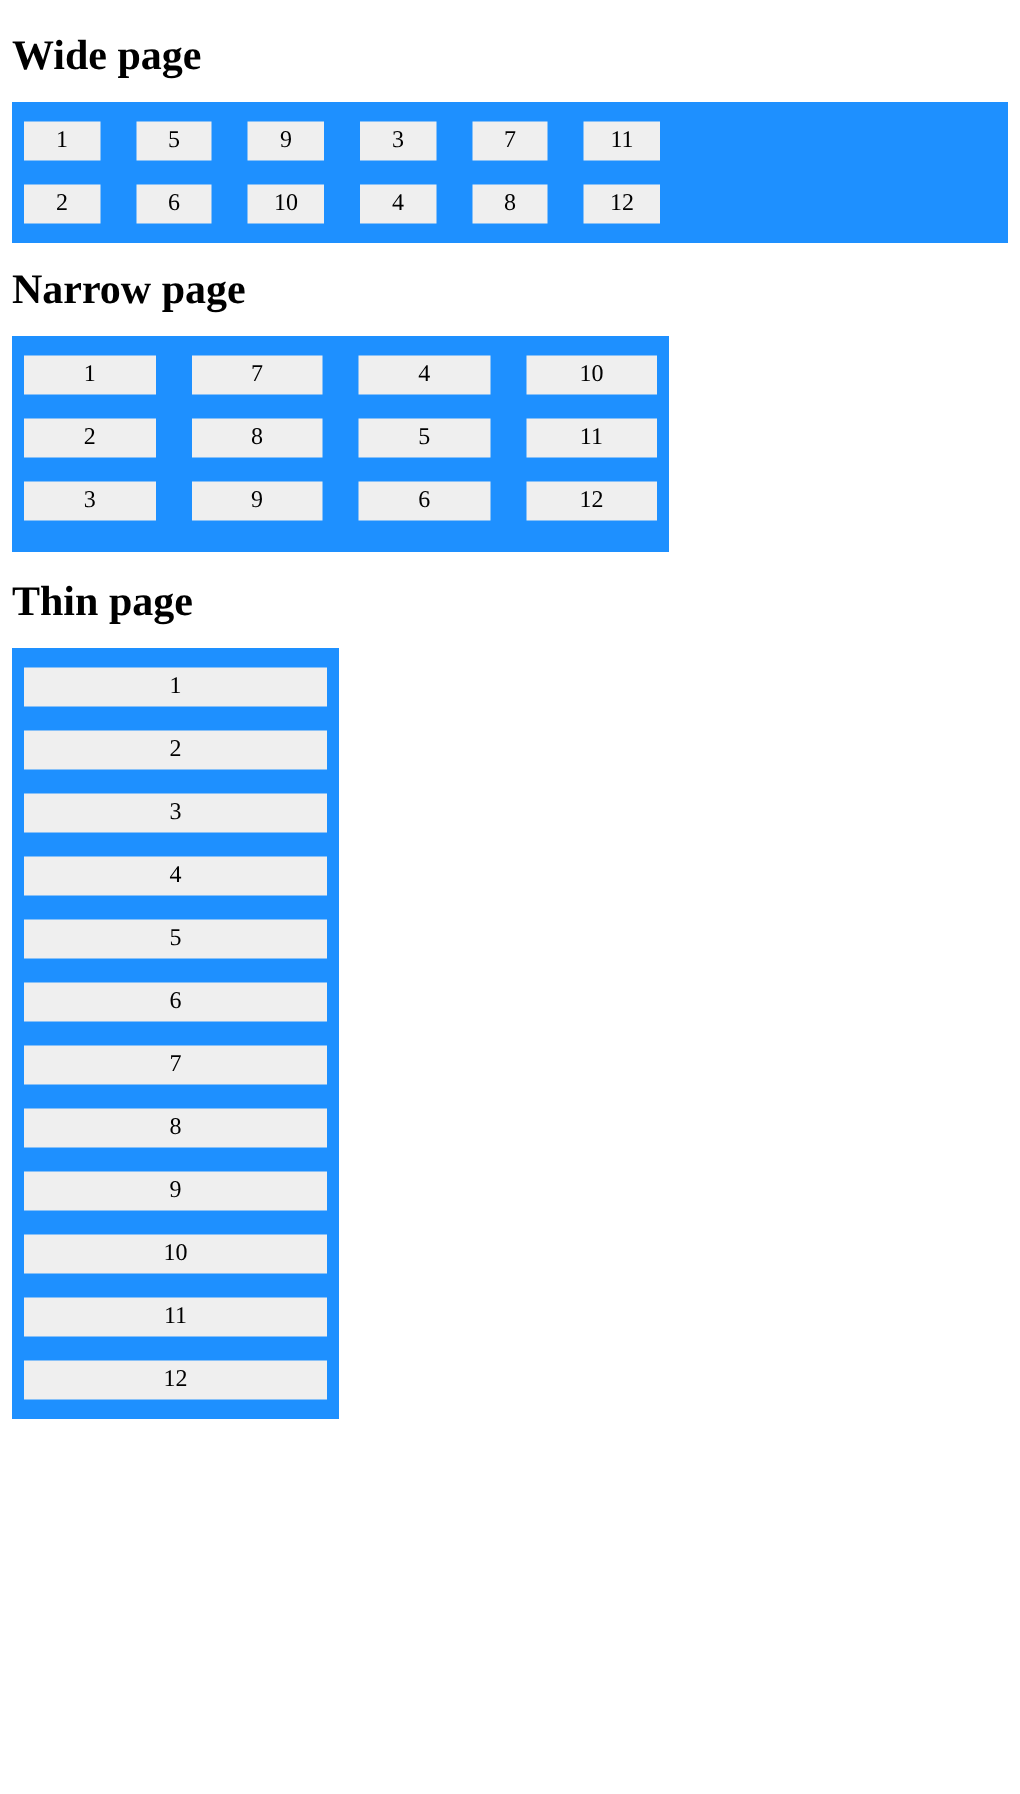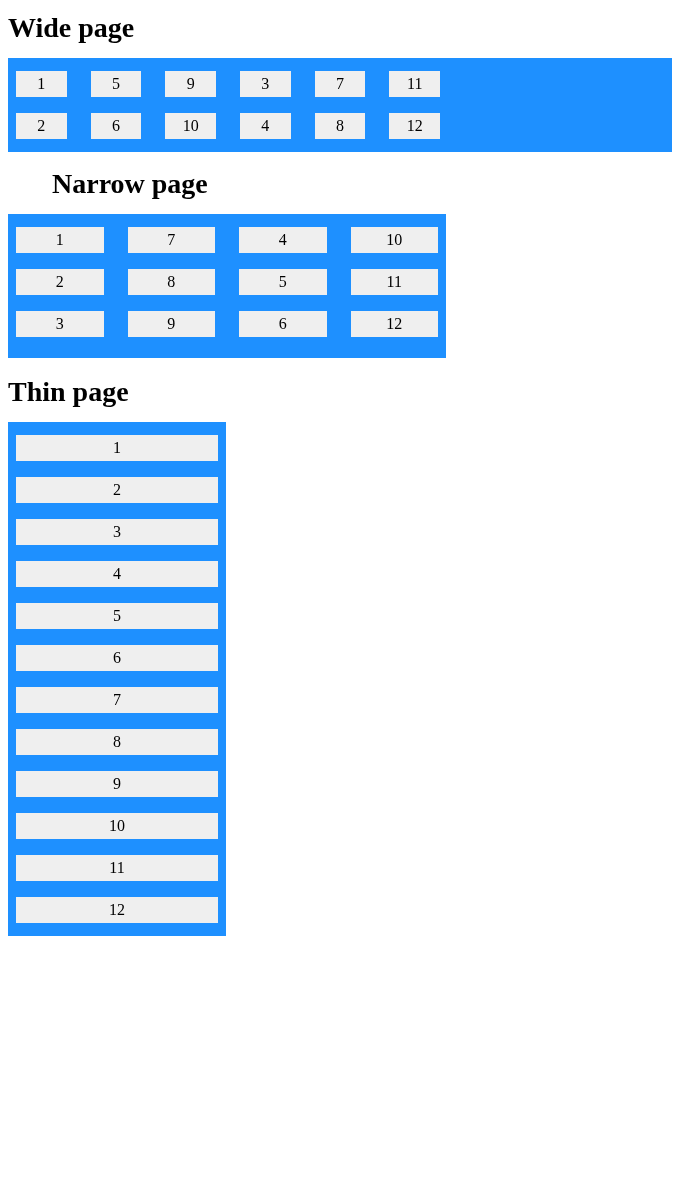--- a/index.html
+++ b/index.html
@@ -24,22 +24,22 @@
   .section-heading {
     font-family: "Liberation Serif", "DejaVu Serif", serif;
     font-weight: bold;
     font-size: 28px;
     line-height: 1.0;
     color: #000000;
     margin: 0;
     padding: 0 0 0 8px;
   }
 
-  .heading-wide   { padding-top: 14px; padding-bottom: 16px; border-radius: 22px; }
-  .heading-narrow { padding-top: 18px; padding-bottom: 16px; margin-left: 44px; }
+  .heading-wide   { padding-top: 24px; padding-bottom: 16px; border-radius: 22px; }
+  .heading-narrow { padding-top: 18px; padding-bottom: 16px; }
   .heading-thin   { padding-top: 20px; padding-bottom: 16px; }
 
   
   .col-container {
     background: #1e90ff;
     box-sizing: border-box;
     padding: 13px 8px 13px 8px;
     margin-left: 8px;
     column-gap: 24px;
   }

